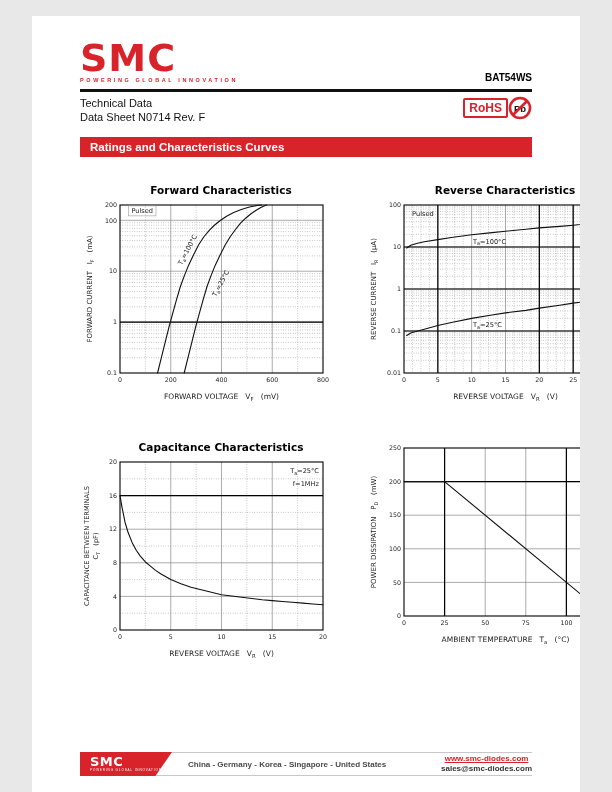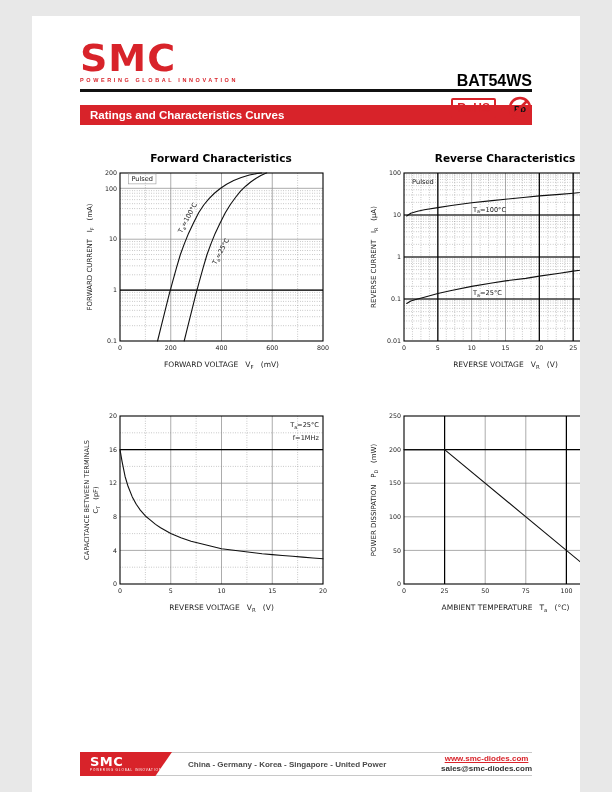--- a/index.html
+++ b/index.html
@@ -5,24 +5,24 @@
   :root { --brand-red:#d8232a; --ink:#1a1a1a; }
   * { margin:0; padding:0; box-sizing:border-box; }
   body { background:#e8e8e8; font-family:"Liberation Sans", sans-serif; }
   .page { position:relative; width:548px; height:792px; background:#ffffff; margin:16px auto; overflow:hidden; }
   .content { position:absolute; left:48px; right:48px; top:24px; }
 
   
   .logo-block { display:inline-block; }
   .logo-word { color:var(--brand-red); font-weight:900; font-size:38px; line-height:36px; letter-spacing:1px; font-family:"DejaVu Sans", sans-serif; }
   .logo-tag { color:var(--brand-red); font-weight:bold; font-size:5.5px; letter-spacing:2.6px; margin-top:1px; }
-  .part-number { position:absolute; right:0; top:32px; font-weight:bold; font-size:16px; color:#000; }
+  .part-number { position:absolute; right:0; top:32px; font-weight:bold; font-size:10px; color:#000; }
   .header-rule { height:3px; background:#111; margin-top:3px; }
   .doc-lines { margin-top:4px; font-size:11px; color:#111; line-height:14px; }
-  .badges { position:absolute; right:0; top:56px; display:flex; align-items:center; gap:12px; }
+  .badges { position:absolute; right:0; top:56px; display:flex; align-items:center; gap:0; }
   .rohs { border:2px solid var(--brand-red); color:var(--brand-red); font-weight:bold; font-size:12px; padding:1px 4px; border-radius:2px; }
 
   .section-banner { margin-top:13px; background:var(--brand-red); color:#fff; font-weight:bold; font-size:11.5px; padding:4px 6px 4px 10px; }
 
   
   .charts { margin-top:27px; display:grid; grid-template-columns:252px 252px; column-gap:12px; row-gap:40px;gap:32px; }
   .chart-title { font-weight:bold; font-size:10.5px; color:#000; text-align:center; padding-left:30px; margin-bottom:2px; font-family:"DejaVu Sans", sans-serif; }
   .chart-svg { display:block; }
 
   
@@ -40,20 +40,24 @@
 
 <div class="page">
   <div class="content">
 
     <div class="logo-block">
       <div class="logo-word">SMC</div>
       <div class="logo-tag">POWERING GLOBAL INNOVATION</div>
     </div>
     <div class="part-number">BAT54WS</div>
     <div class="header-rule"></div>
+    <div class="doc-lines">
+      <div>Technical Data</div>
+      <div>Data Sheet N0714 Rev. F</div>
+    </div>
     <div class="badges">
       <span class="rohs">RoHS</span>
       <svg width="24" height="24" viewBox="0 0 24 24">
         <circle cx="12" cy="12" r="10" fill="none" stroke="#d8232a" stroke-width="2.6"></circle>
         <text x="12" y="15.5" text-anchor="middle" font-size="9.5" font-weight="bold" fill="#111" font-family="Liberation Sans, sans-serif">Pb</text>
         <line x1="19" y1="5" x2="5" y2="19" stroke="#d8232a" stroke-width="2.6"></line>
       </svg>
     </div>
 
     <div class="section-banner">Ratings and Characteristics Curves</div>
@@ -201,20 +205,21 @@
             <text x="12" y="91" font-size="7" fill="#222222" font-family="&quot;DejaVu Sans&quot;, &quot;Liberation Sans&quot;, sans-serif" text-anchor="middle" transform="rotate(-90 12 91)"><tspan>REVERSE&nbsp;CURRENT&nbsp;&nbsp;&nbsp;I</tspan><tspan font-size="5.0" dy="1.6">R</tspan><tspan dy="-1.6" font-size="7">&nbsp;&nbsp;&nbsp;(μA)</tspan></text>
             <text x="141.5" y="201" font-size="7.5" fill="#222222" font-family="&quot;DejaVu Sans&quot;, &quot;Liberation Sans&quot;, sans-serif" text-anchor="middle"><tspan>REVERSE&nbsp;VOLTAGE&nbsp;&nbsp;&nbsp;V</tspan><tspan font-size="5.4" dy="1.6">R</tspan><tspan dy="-1.6" font-size="7.5">&nbsp;&nbsp;&nbsp;(V)</tspan></text>
             <text x="48.12" y="17.904767041241747" font-size="6.6" fill="#222222" font-family="&quot;DejaVu Sans&quot;, &quot;Liberation Sans&quot;, sans-serif" text-anchor="start"><tspan>Pulsed</tspan></text>
             <polyline points="42.71,49.94 46.77,47.26 53.53,45.22 60.30,43.80 73.83,41.60 87.37,39.54 107.67,36.82 127.97,34.62 141.50,33.18 161.80,31.22 175.33,29.90 195.63,28.36 209.17,27.22 229.47,25.14 243.00,23.71" fill="none" stroke="#101010" stroke-width="1.1" stroke-linejoin="round" stroke-linecap="round"></polyline>
             <text x="109.02" y="45.674387665999745" font-size="6.6" fill="#222222" font-family="&quot;DejaVu Sans&quot;, &quot;Liberation Sans&quot;, sans-serif" text-anchor="start"><tspan>T</tspan><tspan font-size="4.8" dy="1.6">a</tspan><tspan dy="-1.6" font-size="6.6">=100°C</tspan></text>
             <polyline points="42.71,137.53 46.77,134.92 53.53,133.00 60.30,131.26 73.83,127.53 87.37,124.43 107.67,120.36 127.97,117.03 141.50,114.88 161.80,112.36 175.33,110.15 195.63,107.26 209.17,105.16 229.47,102.58 243.00,100.32" fill="none" stroke="#101010" stroke-width="1.1" stroke-linejoin="round" stroke-linecap="round"></polyline>
             <text x="109.02" y="128.92977945366164" font-size="6.6" fill="#222222" font-family="&quot;DejaVu Sans&quot;, &quot;Liberation Sans&quot;, sans-serif" text-anchor="start"><tspan>T</tspan><tspan font-size="4.8" dy="1.6">a</tspan><tspan dy="-1.6" font-size="6.6">=25°C</tspan></text>
           </svg>
       </div>
       <div class="chart">
+        <div class="chart-title">Capacitance Characteristics</div>
         <svg class="chart-svg" width="252" height="211" viewBox="0 0 252 211">
             <line x1="40" y1="158.20000000000002" x2="243" y2="158.20000000000002" stroke="#555555" stroke-width="0.45" stroke-dasharray="0.7 1.7"></line>
             <line x1="40" y1="124.6" x2="243" y2="124.6" stroke="#555555" stroke-width="0.45" stroke-dasharray="0.7 1.7"></line>
             <line x1="40" y1="91" x2="243" y2="91" stroke="#555555" stroke-width="0.45" stroke-dasharray="0.7 1.7"></line>
             <line x1="40" y1="57.400000000000006" x2="243" y2="57.400000000000006" stroke="#555555" stroke-width="0.45" stroke-dasharray="0.7 1.7"></line>
             <line x1="40" y1="23.799999999999997" x2="243" y2="23.799999999999997" stroke="#555555" stroke-width="0.45" stroke-dasharray="0.7 1.7"></line>
             <line x1="65.375" y1="7" x2="65.375" y2="175" stroke="#555555" stroke-width="0.45" stroke-dasharray="0.7 1.7"></line>
             <line x1="116.125" y1="7" x2="116.125" y2="175" stroke="#555555" stroke-width="0.45" stroke-dasharray="0.7 1.7"></line>
             <line x1="166.875" y1="7" x2="166.875" y2="175" stroke="#555555" stroke-width="0.45" stroke-dasharray="0.7 1.7"></line>
             <line x1="217.625" y1="7" x2="217.625" y2="175" stroke="#555555" stroke-width="0.45" stroke-dasharray="0.7 1.7"></line>
@@ -278,19 +283,19 @@
           </svg>
       </div>
     </div>
   </div>
 
   <div class="footer">
     <div class="footer-logo">
       <div class="w">SMC</div>
       <div class="t">POWERING GLOBAL INNOVATION</div>
     </div>
-    <div class="footer-regions">China - Germany - Korea - Singapore - United Power</div>
+    <div class="footer-regions">China - Germany - Korea - Singapore - United States</div>
     <div class="footer-links">
       <div class="site">www.smc-diodes.com</div>
       <div class="mail">sales@smc-diodes.com</div>
     </div>
   </div>
 </div>
 
 </body></html>

